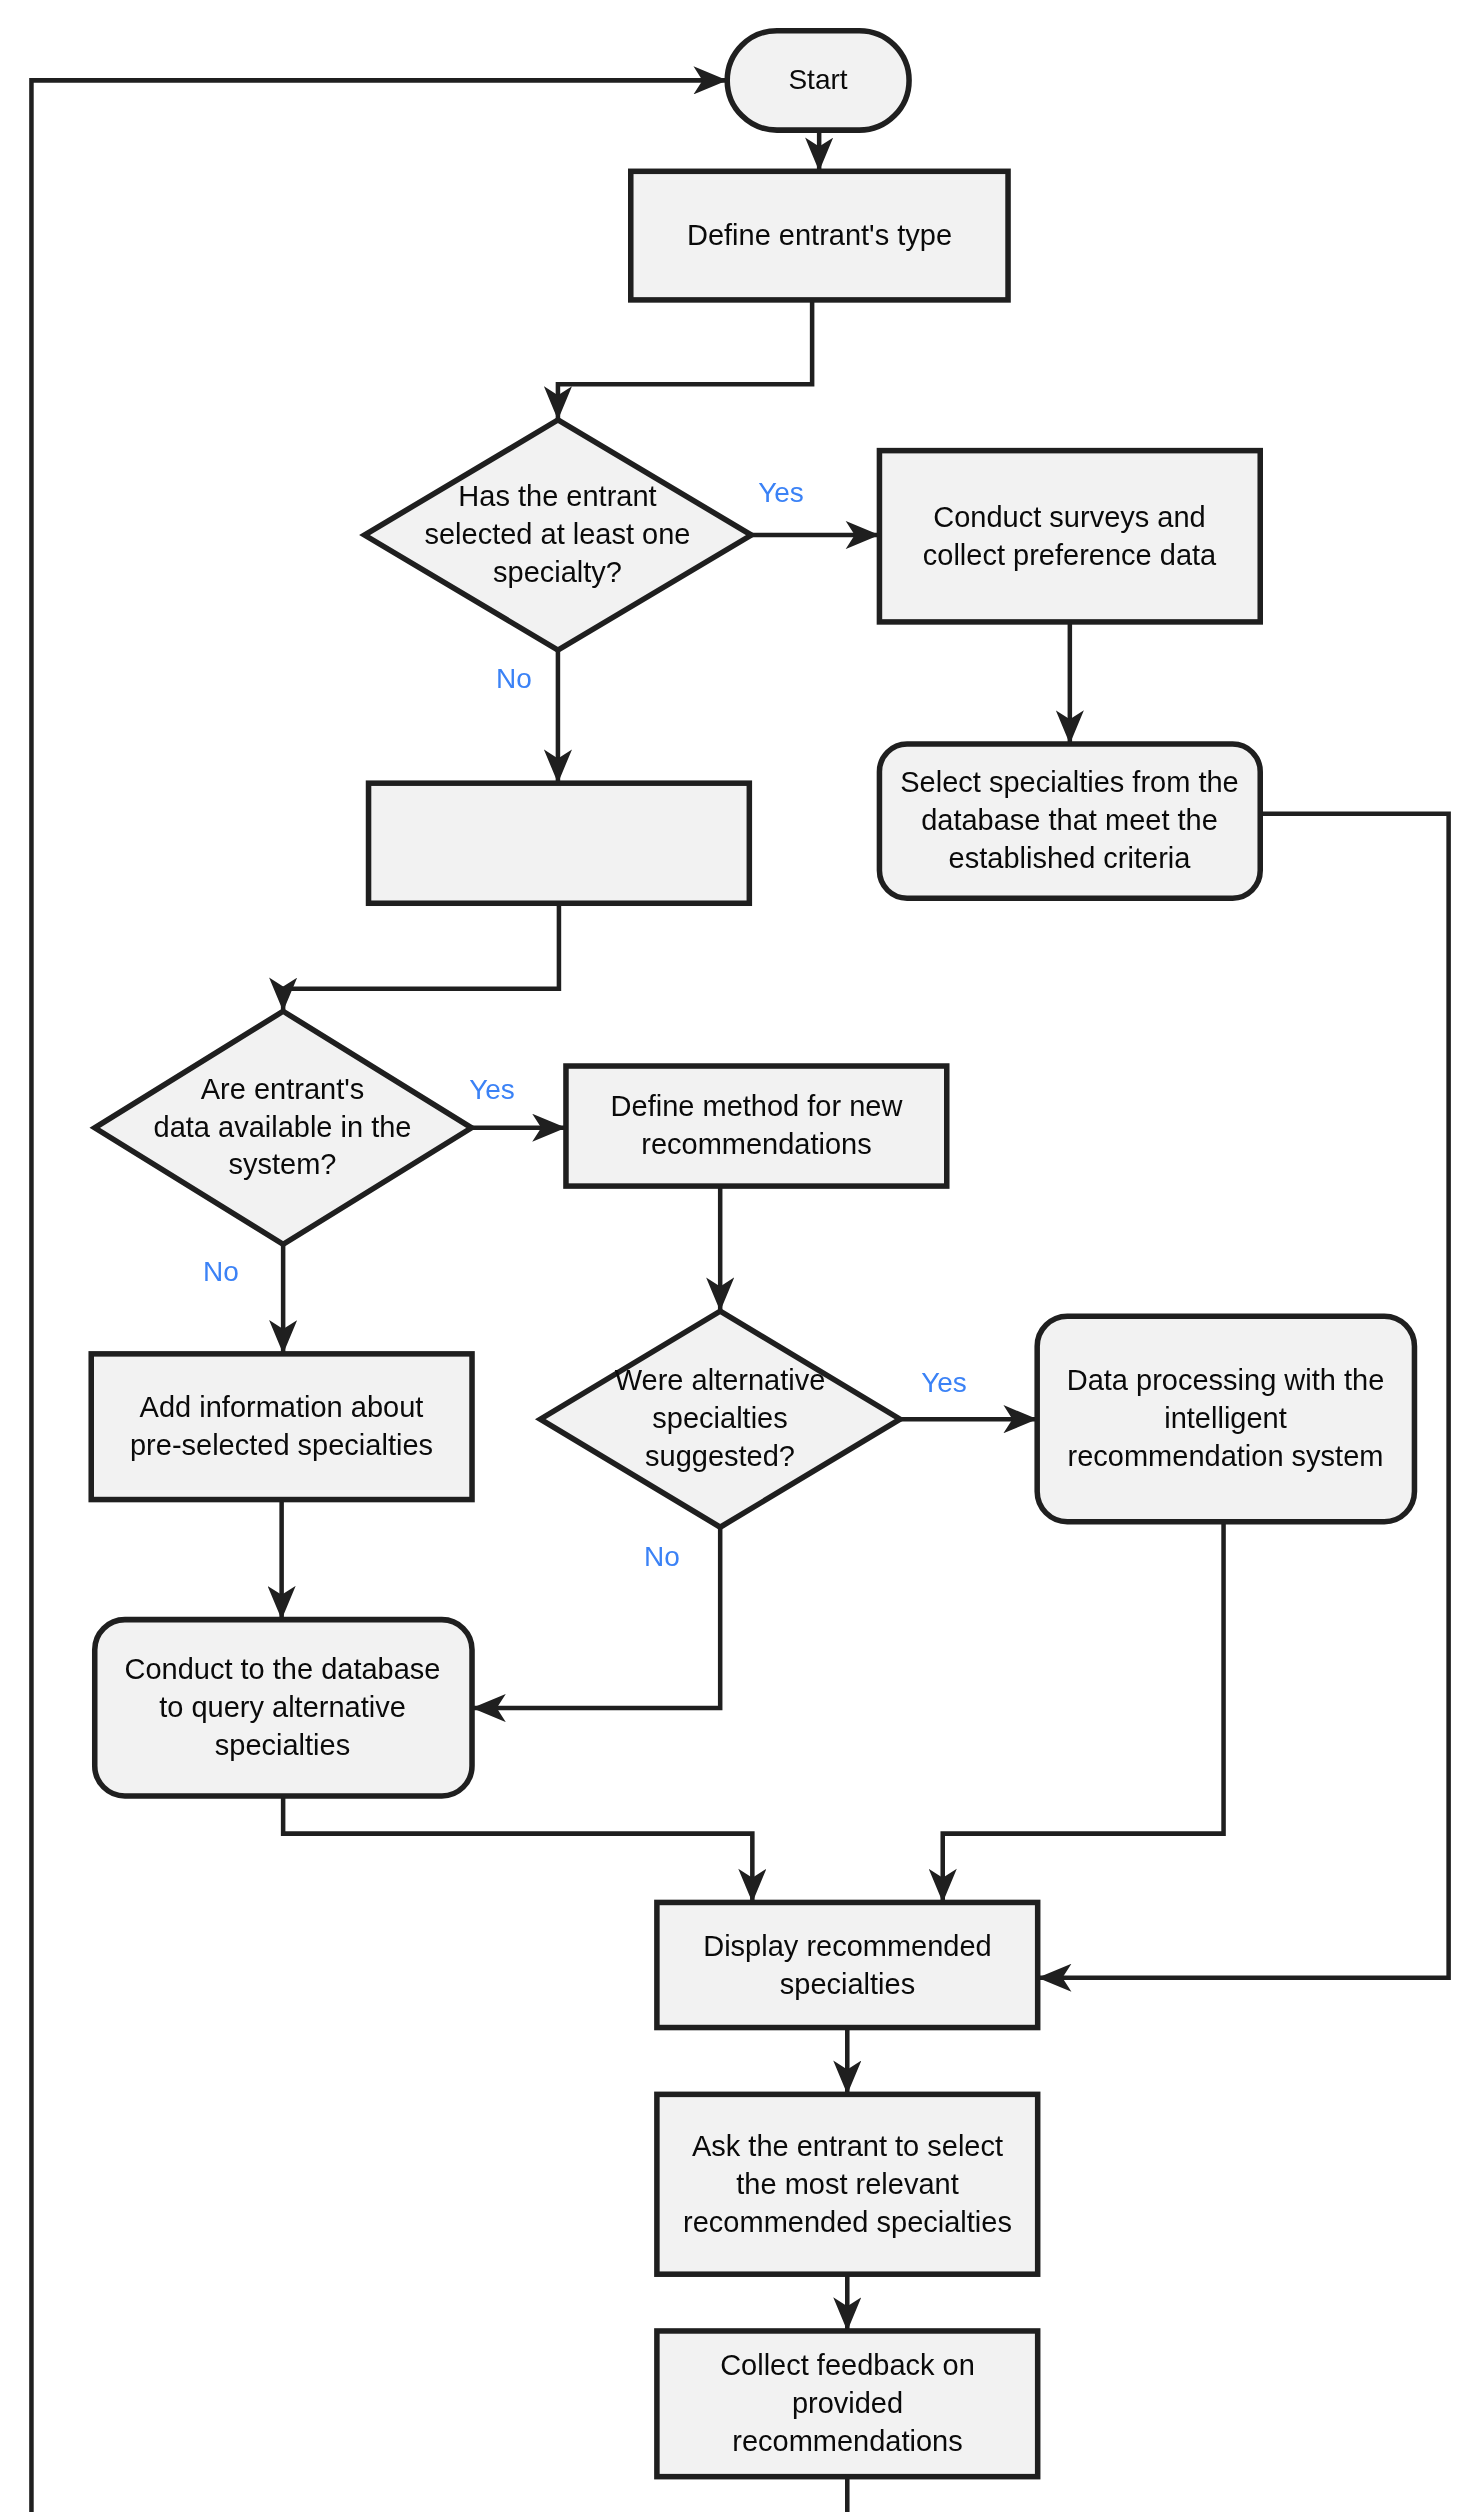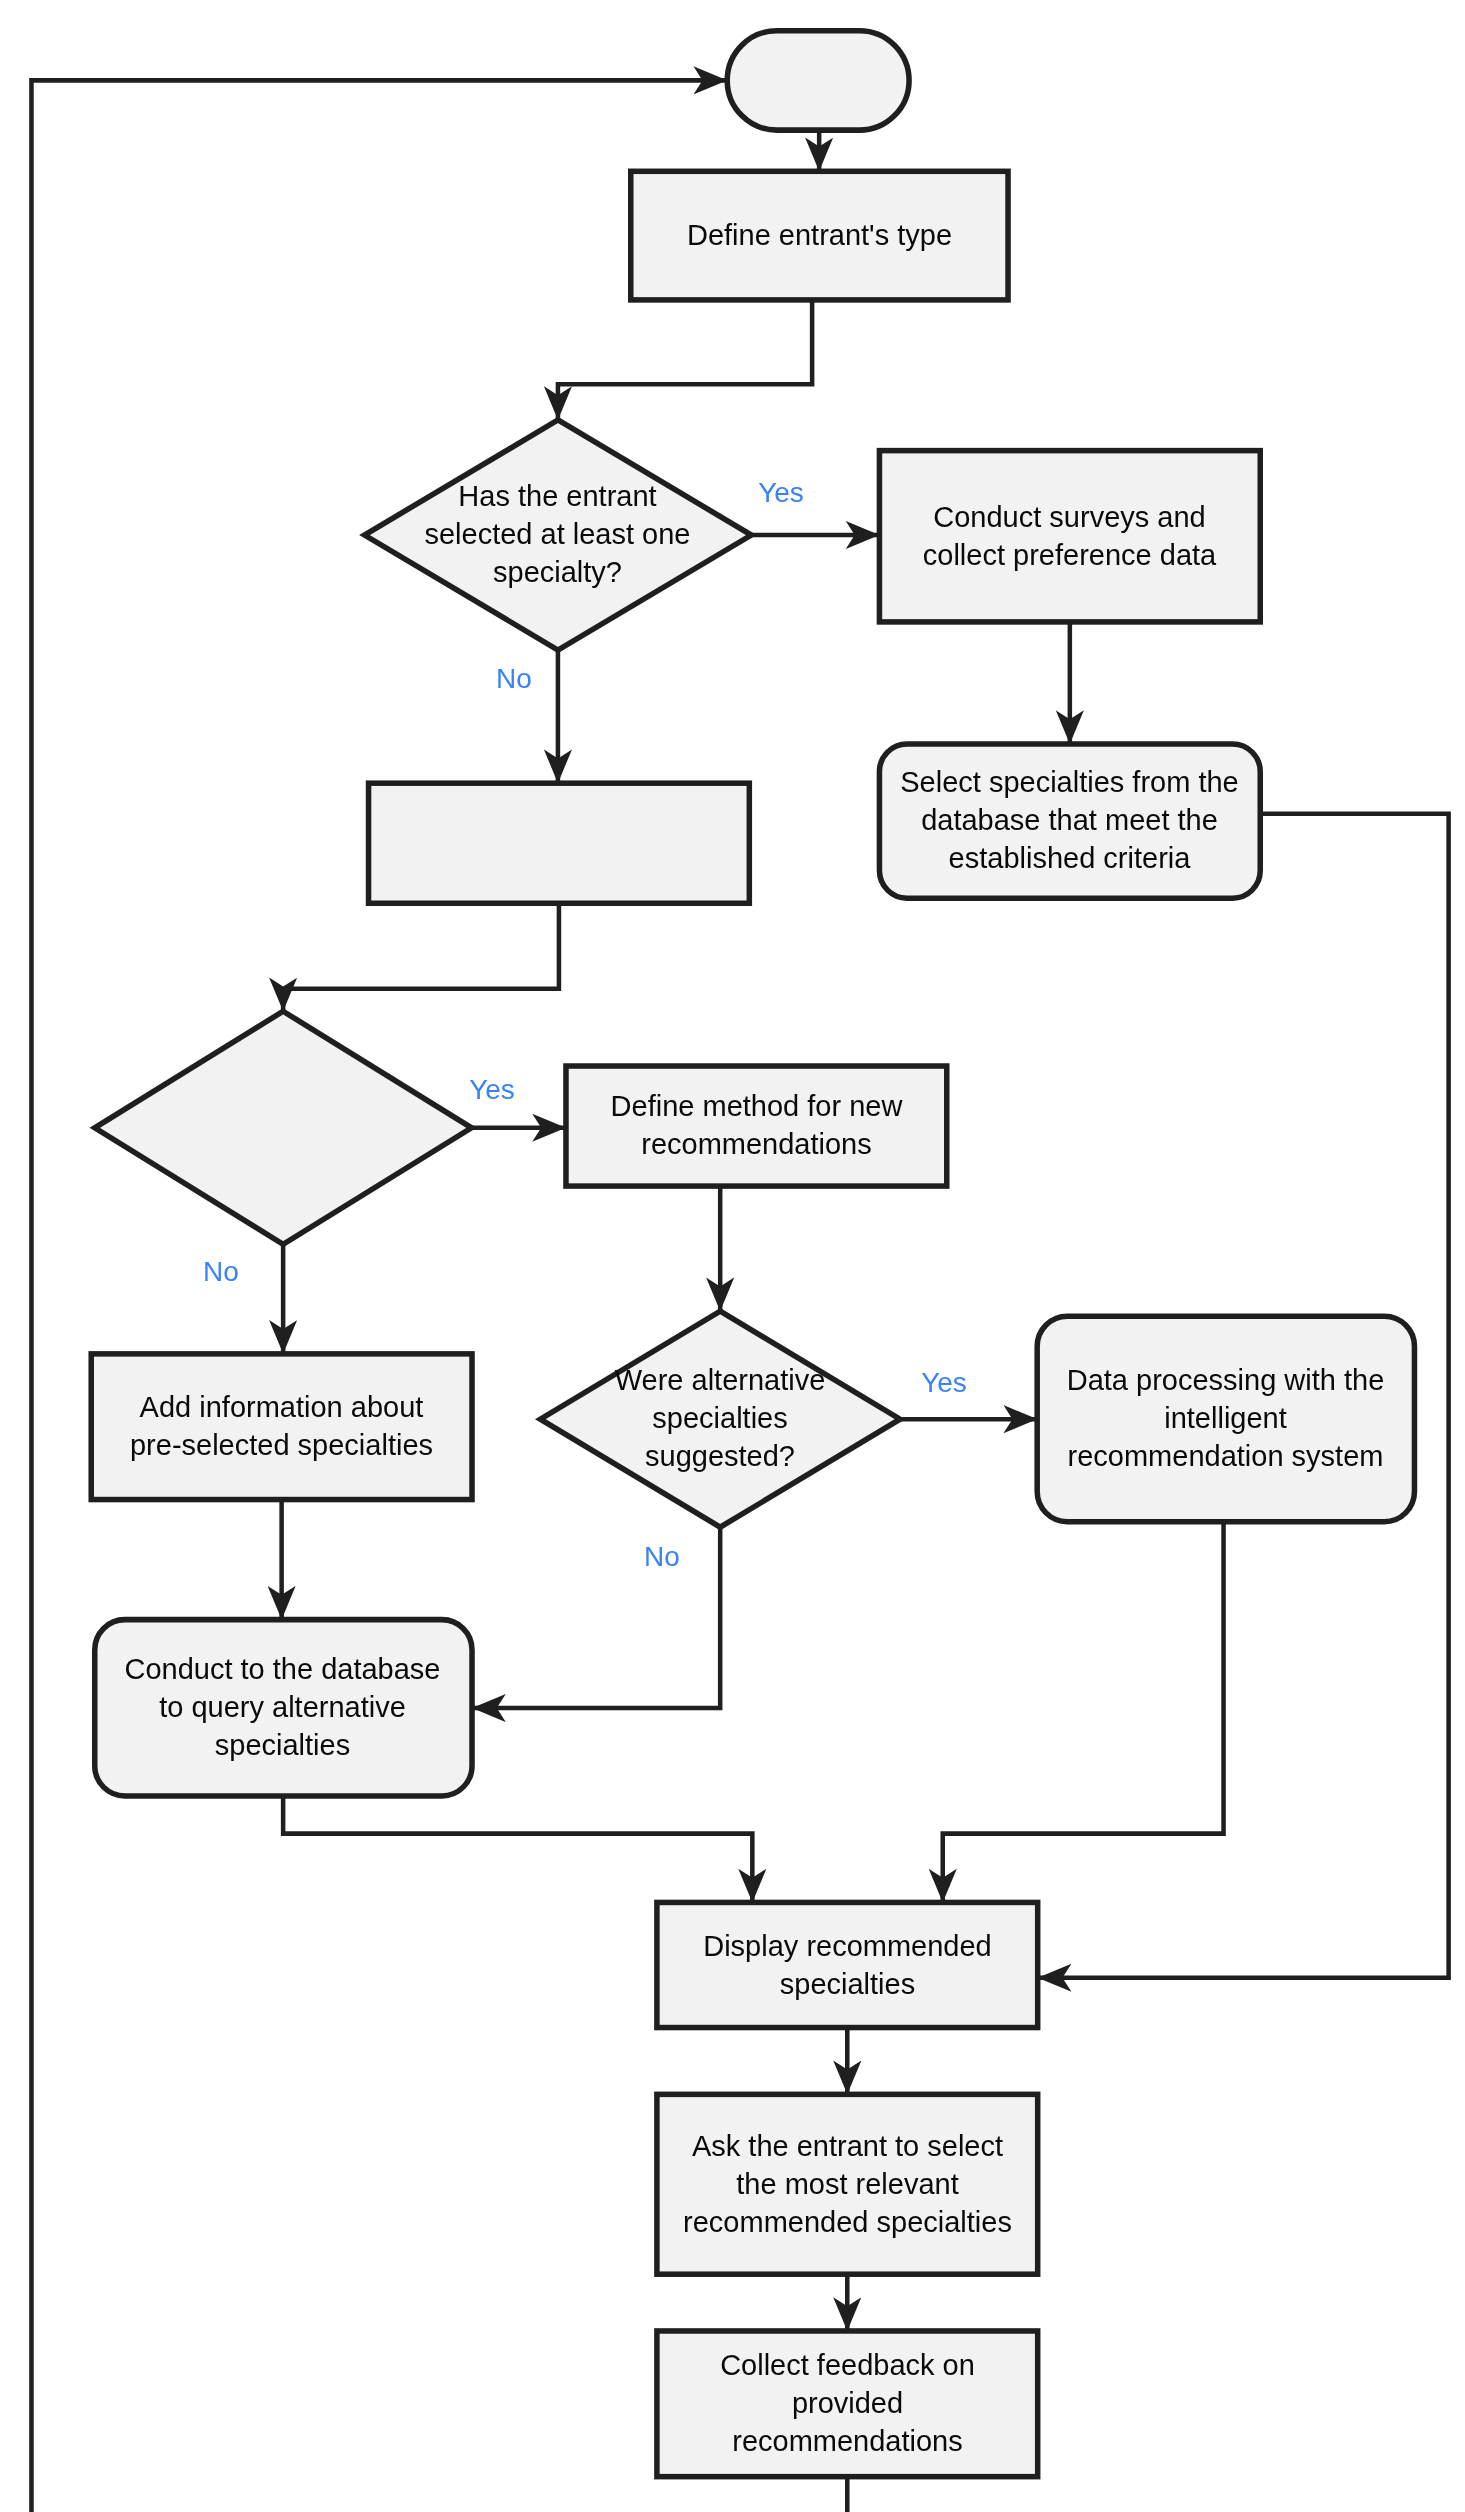--- a/index.html
+++ b/index.html
@@ -63,20 +63,23 @@
       <rect class="shape" x="2064" y="2620" width="751" height="409" rx="60" ry="60"></rect>
       <rect class="shape" x="181" y="2695" width="758" height="290"></rect>
       <rect class="shape" x="188" y="3224" width="751" height="351" rx="60" ry="60"></rect>
       <rect class="shape" x="1307" y="3787" width="758" height="249"></rect>
       <rect class="shape" x="1307" y="4169" width="758" height="358"></rect>
       <rect class="shape" x="1307" y="4640" width="758" height="290"></rect>
       <rect class="shape" x="1498" y="5085" width="375" height="198" rx="99" ry="99"></rect>
     </g>
   </svg>
 
+  <div class="node terminator" style="left:727px; top:31px; width:182px; height:99px;">
+    <span>Start</span>
+  </div>
 
   <div class="node" style="left:631px; top:171px; width:377px; height:129px;">
     <span>Define entrant's type</span>
   </div>
 
   <div class="node decision" style="left:364px; top:420px; width:387px; height:230px;">
     <span>Has the entrant
 selected at least one
 specialty?</span>
   </div>
@@ -86,20 +89,25 @@
 collect preference data</span>
   </div>
 
   <div class="node" style="left:879px; top:744px; width:381px; height:154px;justify-content:center;">
     <span>Select specialties from the
 database that meet the
 established criteria</span>
   </div>
 
 
+  <div class="node decision" style="left:94px; top:1011px; width:377px; height:233px;">
+    <span>Are entrant's
+data available in the
+system?</span>
+  </div>
 
   <div class="node" style="left:566px; top:1066px; width:381px; height:120px;">
     <span>Define method for new
 recommendations</span>
   </div>
 
   <div class="node decision" style="left:540px; top:1311px; width:360px; height:216px;">
     <span>Were alternative
 specialties
 suggested?</span>

